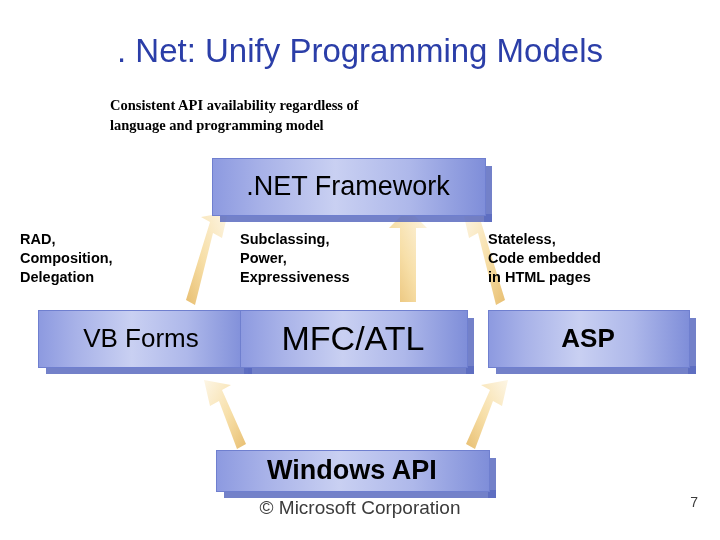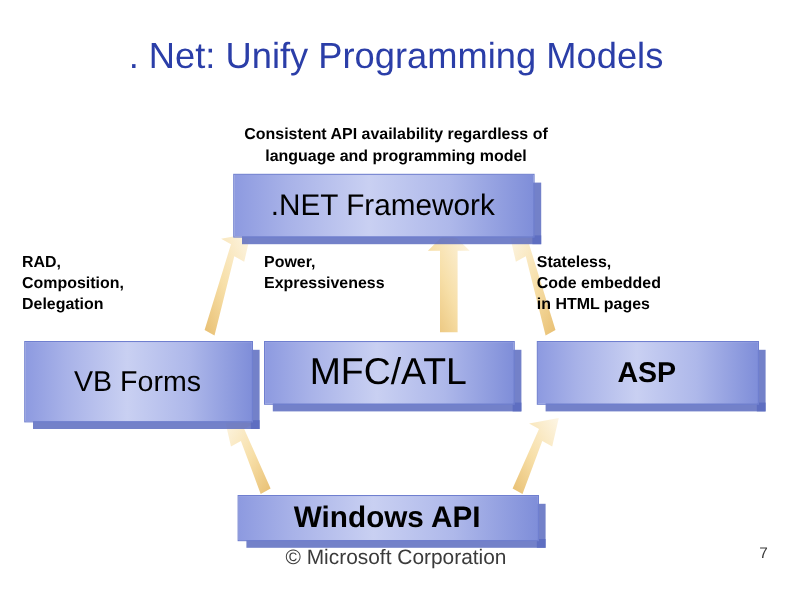--- a/index.html
+++ b/index.html
@@ -29,27 +29,28 @@
     text-align: center;
     font-size: 33px;
     color: #2b3ea8;
     letter-spacing: 0px;
     white-space: nowrap;
   }
 
   .subtitle {
     position: absolute;
     left: 110px;
-    top: 112px;
+    top: 95px;
     width: 500px;
-    text-align: center;
+    text-align: left;
     font-size: 14.5px;
     font-weight: bold;
     color: #000000;
     line-height: 20px;
+    font-family: Liberation Serif, serif;
   }
 
   
   .box {
     position: absolute;
     box-sizing: border-box;
     color: #000000;
     display: flex;
     align-items: center;
     justify-content: center;
@@ -87,21 +88,21 @@
     padding: 0 6px;
   }
 
   
   #box-framework {
     left: 212px; top: 158px; width: 272px; height: 56px;
   }
   #box-framework .label { font-size: 27px; }
 
   #box-vbforms {
-    left: 22px; top: 310px; width: 206px; height: 72px;
+    left: 38px; top: 310px; width: 206px; height: 56px;
   }
   #box-vbforms .label { font-size: 26px; }
 
   #box-mfcatl {
     left: 240px; top: 310px; width: 226px; height: 56px;
   }
   #box-mfcatl .label { font-size: 34px; }
 
   #box-asp {
     left: 488px; top: 310px; width: 200px; height: 56px;
@@ -233,20 +234,21 @@
     <span class="label">Windows API</span>
   </div>
 
   <div class="caption" id="cap-rad">
     <div>RAD,</div>
     <div>Composition,</div>
     <div>Delegation</div>
   </div>
 
   <div class="caption" id="cap-sub">
+    <div>Subclassing,</div>
     <div>Power,</div>
     <div>Expressiveness</div>
   </div>
 
   <div class="caption" id="cap-state">
     <div>Stateless,</div>
     <div>Code embedded</div>
     <div>in HTML pages</div>
   </div>
 

